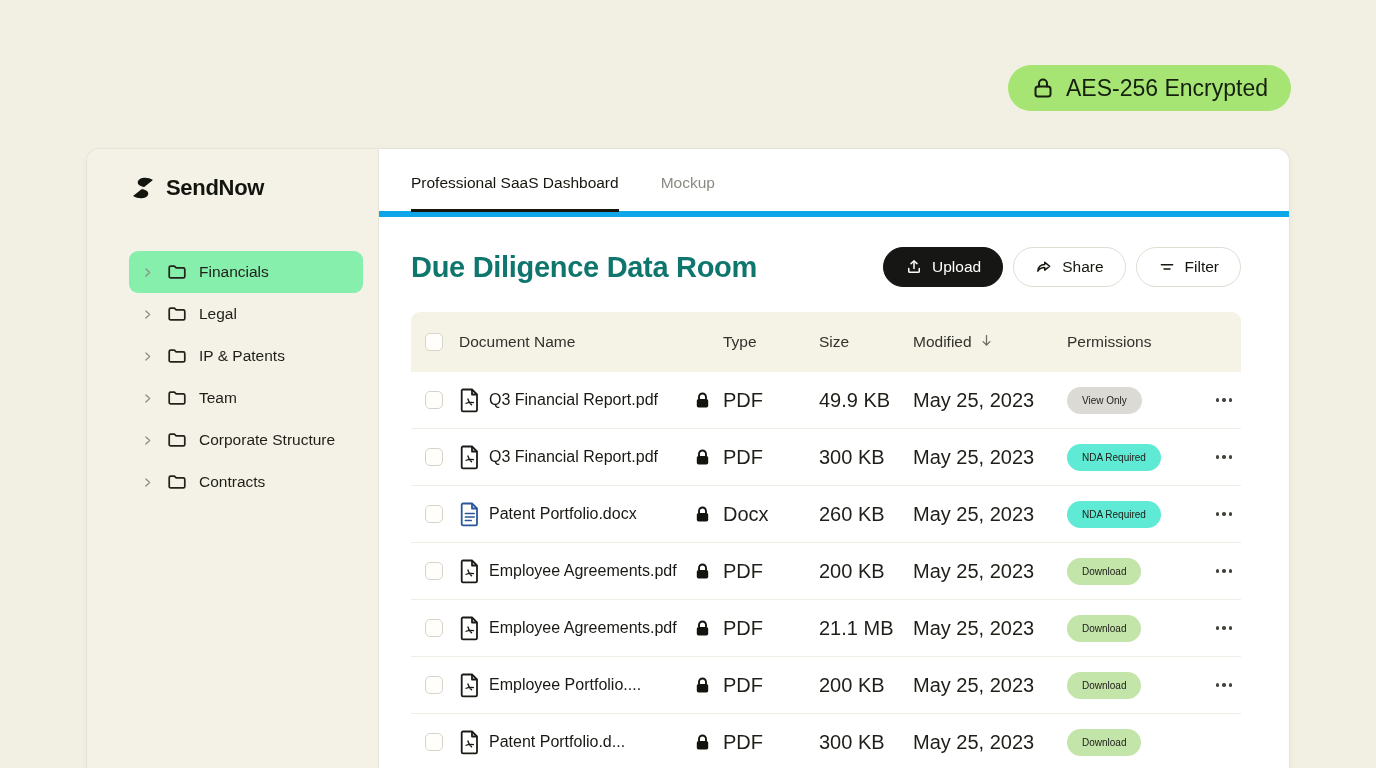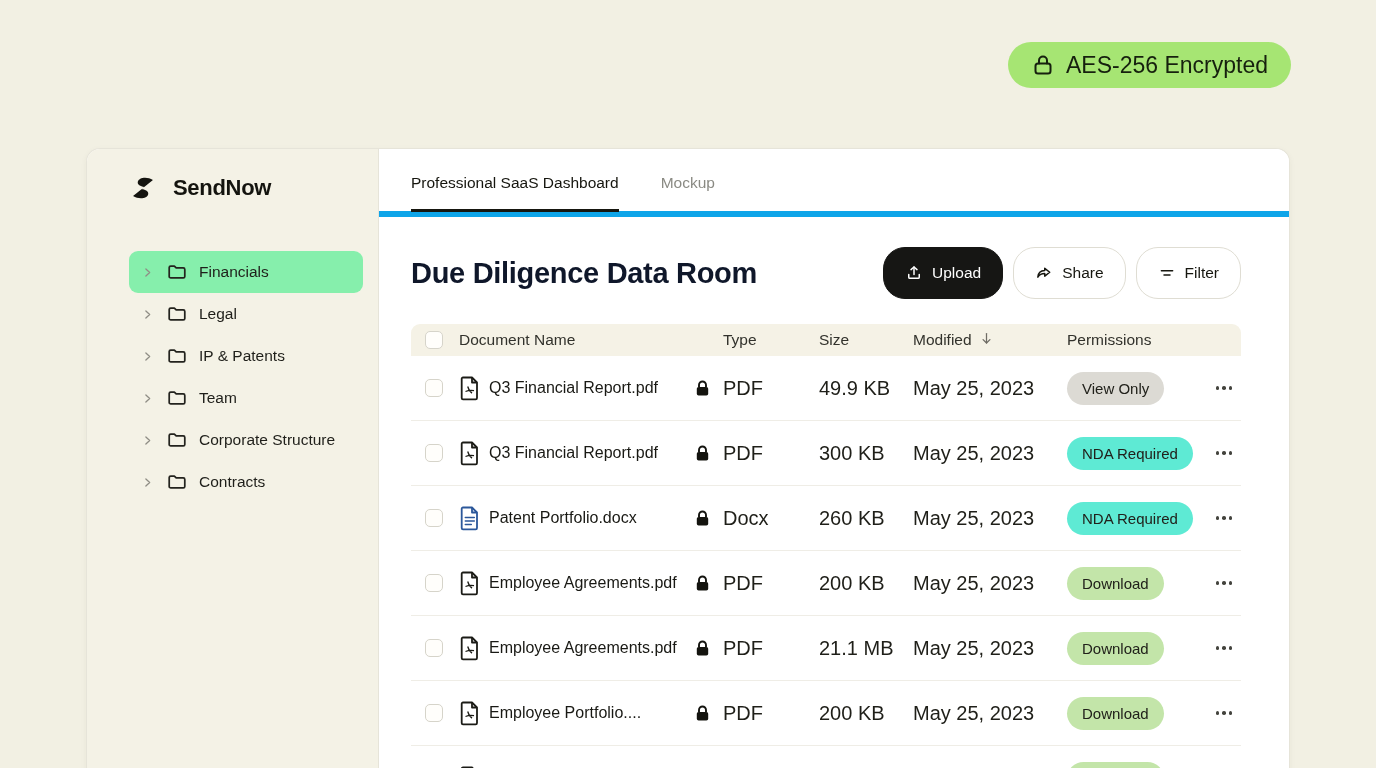--- a/index.html
+++ b/index.html
@@ -6,21 +6,21 @@
   html,body { width:1376px; height:768px; overflow:hidden; }
   body {
     font-family:"Liberation Sans", sans-serif;
     background:#f2f0e3;
     color:#1b1b18;
     position:relative;
   }
 
   
   .enc-badge {
-    position:absolute; top:42px; right:85px;
+    position:absolute; top:65px; right:85px;
     height:46px; padding:0 23px;
     background:#a6e573; border-radius:23px;
     display:flex; align-items:center; gap:11px;
     font-size:23px; font-weight:500; color:#16200e;
   }
   .enc-badge svg { display:block; }
 
   
   .card {
     position:absolute; left:86px; top:148px;
@@ -33,21 +33,21 @@
     display:flex; overflow:hidden;
   }
 
   
   .sidebar {
     width:292px; flex:0 0 292px;
     background:#f4f2e6;
     border-right:1px solid #e6e4d9;
     padding-top:22px;
   }
-  .logo-row { display:flex; align-items:center; gap:17px; padding-left:42px; height:34px; }
+  .logo-row { display:flex; align-items:center; gap:10px; padding-left:42px; height:34px; }
   .logo-mark { width:27px; height:27px; display:flex; align-items:center; justify-content:center; }
   .logo-text { font-size:22px; font-weight:700; letter-spacing:-0.3px; color:#14140f; }
   .nav { list-style:none; margin:46px 15px 0 42px; }
   .nav-item {
     height:42px; border-radius:9px;
     display:flex; align-items:center;
     padding-left:12px; cursor:pointer;
   }
   .nav-item.selected { background:#86efac; }
   .nav-item .chev { width:13px; display:flex; color:#8f8d85; }
@@ -62,62 +62,62 @@
   }
   .tab {
     padding:25px 0 17px 0;
     font-size:15.5px; cursor:pointer; color:#8a8a83;
     border-bottom:3px solid transparent; margin-bottom:-1px;
   }
   .tab.active { color:#16160f; border-bottom-color:#16160f; font-weight:500; }
 
   .content { padding:30px 50px 0 32px; }
   .title-row { display:flex; align-items:center; justify-content:space-between; }
-  .page-title { font-size:29px; font-weight:600; letter-spacing:-0.3px; color:#0f172a; }
+  .page-title { font-size:29px; font-weight:600; letter-spacing:-0.3px; color:#0f766e; }
   .actions { display:flex; gap:10px; }
   .btn {
-    height:52px; border-radius:22px; border:1px solid #dfddd3;
+    height:40px; border-radius:22px; border:1px solid #dfddd3;
     background:#fff; display:flex; align-items:center; gap:9px;
     padding:0 21px; font-size:15.5px; color:#16160f; cursor:pointer;
     font-family:"Liberation Sans", sans-serif;
   }
   .btn.primary { background:#161614; border-color:#161614; color:#fff; }
   .btn svg { display:block; }
 
   
   .table { margin-top:25px; width:830px; }
   .thead, .trow {
     display:grid;
     grid-template-columns:34px 30px 206px 28px 96px 94px 154px 142px 1fr;
     align-items:center; padding-left:14px;
   }
   .thead {
-    height:32px; background:#f5f2e6;
+    height:60px; background:#f5f2e6;
     border-radius:9px 9px 0 0;
     font-size:15.5px; color:#32322c;
   }
   .thead .hname { grid-column:2 / 4; }
   .hmod { display:flex; align-items:center; gap:7px; }
   .hmod svg { color:#6e6c64; }
-  .trow { height:65px; border-bottom:1px solid #efede6; background:#fff; }
+  .trow { height:57px; border-bottom:1px solid #efede6; background:#fff; }
   .cb {
     width:18px; height:18px; border-radius:5px;
     border:1.5px solid #d6d4ca; background:#fffefb; cursor:pointer;
   }
   .ficon { display:flex; }
   .fname {
     font-size:16px; color:#191914;
     white-space:nowrap; overflow:hidden; text-overflow:ellipsis; padding-right:2px;
   }
   .lockc { display:flex; }
   .tcell { font-size:20px; color:#1f1f19; }
   .badge {
     justify-self:start;
     padding:8px 15px; border-radius:999px;
-    font-size:15px; color:#21211b; white-space:nowrap;
+    font-size:10px; color:#21211b; white-space:nowrap;
   }
   .badge.gray  { background:#dcdad4; }
   .badge.amber { background:#5eead4; }
   .badge.green { background:#c3e5a9; }
   .menu {
     display:flex; gap:3px; justify-content:center; align-items:center;
     cursor:pointer; width:30px; height:30px;
   }
   .menu i { width:3.5px; height:3.5px; border-radius:50%; background:#43433d; }
 </style>

